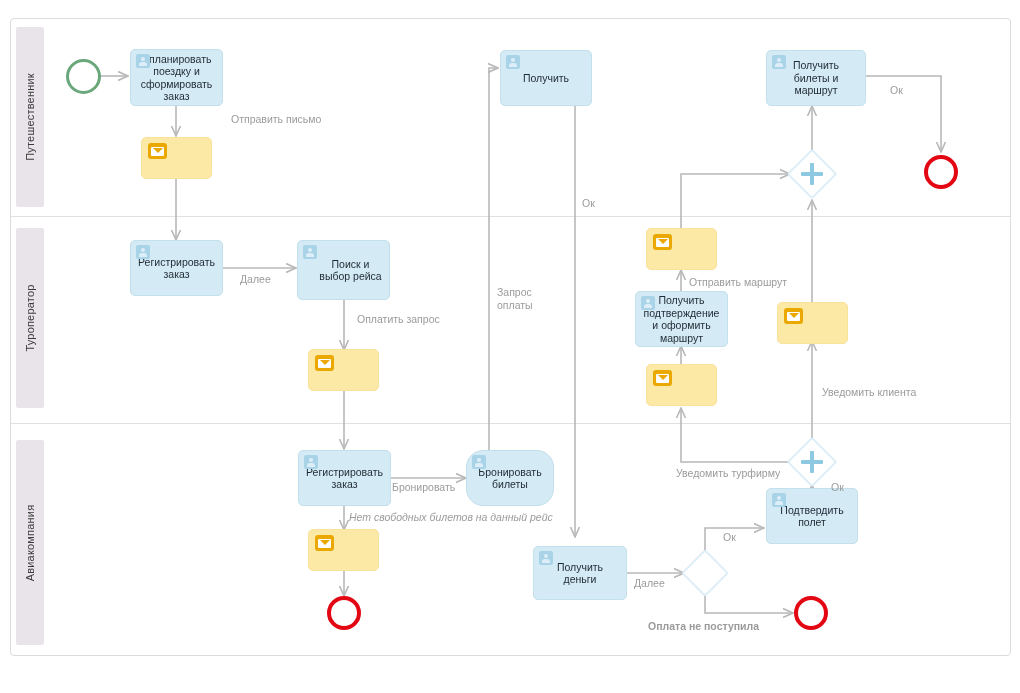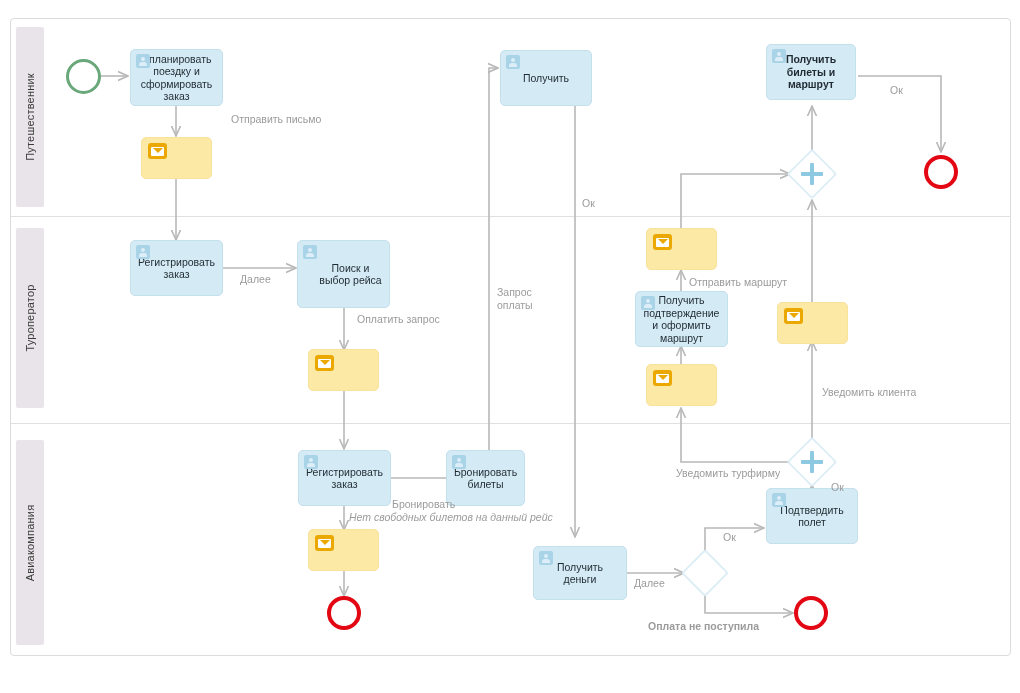--- a/index.html
+++ b/index.html
@@ -124,36 +124,36 @@
 
   <div class="node msg" style="left:141px;top:137px;width:71px;height:42px;">
     <span class="env"></span>
   </div>
 
   <div class="node task" style="left:500px;top:50px;width:92px;height:56px;">
     <span class="usr"></span>
     <span class="tlabel">Получить</span>
   </div>
 
-  <div class="node task" style="left:766px;top:44px;width:90px;height:56px;font-weight:bold;">
+  <div class="node task" style="left:766px;top:50px;width:100px;height:56px;">
     <span class="usr"></span>
     <span class="tlabel">Получить билеты и маршрут</span>
   </div>
 
   <div class="node gw" style="left:794px;top:156px;width:36px;height:36px;"></div>
   <div class="gw-plus" style="left:801px;top:163px;width:22px;height:22px;"></div>
 
   <div class="node ev ev-end" style="left:924px;top:155px;width:34px;height:34px;"></div>
 
   <div class="node task" style="left:130px;top:240px;width:93px;height:56px;">
     <span class="usr"></span>
     <span class="tlabel">Регистрировать заказ</span>
   </div>
 
-  <div class="node task" style="left:297px;top:240px;width:93px;height:68px;padding-left:14px;">
+  <div class="node task" style="left:297px;top:240px;width:93px;height:60px;padding-left:14px;">
     <span class="usr"></span>
     <span class="tlabel">Поиск и выбор рейса</span>
   </div>
 
   <div class="node msg" style="left:308px;top:349px;width:71px;height:42px;">
     <span class="env"></span>
   </div>
 
   <div class="node msg" style="left:646px;top:228px;width:71px;height:42px;">
     <span class="env"></span>
@@ -170,21 +170,21 @@
 
   <div class="node msg" style="left:777px;top:302px;width:71px;height:42px;">
     <span class="env"></span>
   </div>
 
   <div class="node task" style="left:298px;top:450px;width:93px;height:56px;">
     <span class="usr"></span>
     <span class="tlabel">Регистрировать заказ</span>
   </div>
 
-  <div class="node task" style="left:446px;top:450px;width:79px;height:56px;">
+  <div class="node task" style="left:466px;top:450px;width:88px;height:56px;border-radius:17px;">
     <span class="usr"></span>
     <span class="tlabel">Бронировать билеты</span>
   </div>
 
   <div class="node msg" style="left:308px;top:529px;width:71px;height:42px;">
     <span class="env"></span>
   </div>
 
   <div class="node ev ev-end" style="left:327px;top:596px;width:34px;height:34px;"></div>
 
@@ -201,21 +201,21 @@
   </div>
 
   <div class="node gw" style="left:794px;top:444px;width:36px;height:36px;"></div>
   <div class="gw-plus" style="left:801px;top:451px;width:22px;height:22px;"></div>
 
   <div class="node ev ev-end" style="left:794px;top:596px;width:34px;height:34px;"></div>
 
   <div class="elabel" style="left:188px;top:113px;margin-left:43px;">Отправить письмо</div>
   <div class="elabel" style="left:240px;top:273px;">Далее</div>
   <div class="elabel" style="left:357px;top:313px;">Оплатить запрос</div>
-  <div class="elabel" style="left:392px;top:481px;margin-top:17px;">Бронировать</div>
+  <div class="elabel" style="left:392px;top:481px;">Бронировать</div>
   <div class="elabel" style="left:349px;top:511px;font-style:italic;">Нет свободных билетов на данный рейс</div>
   <div class="elabel wrap" style="left:497px;top:286px;width:56px;">Запрос оплаты</div>
   <div class="elabel" style="left:582px;top:197px;">Ок</div>
   <div class="elabel" style="left:890px;top:84px;">Ок</div>
   <div class="elabel" style="left:689px;top:276px;">Отправить маршрут</div>
   <div class="elabel" style="left:822px;top:386px;">Уведомить клиента</div>
   <div class="elabel" style="left:676px;top:467px;">Уведомить турфирму</div>
   <div class="elabel" style="left:831px;top:481px;">Ок</div>
   <div class="elabel" style="left:634px;top:577px;">Далее</div>
   <div class="elabel" style="left:723px;top:531px;">Ок</div>

